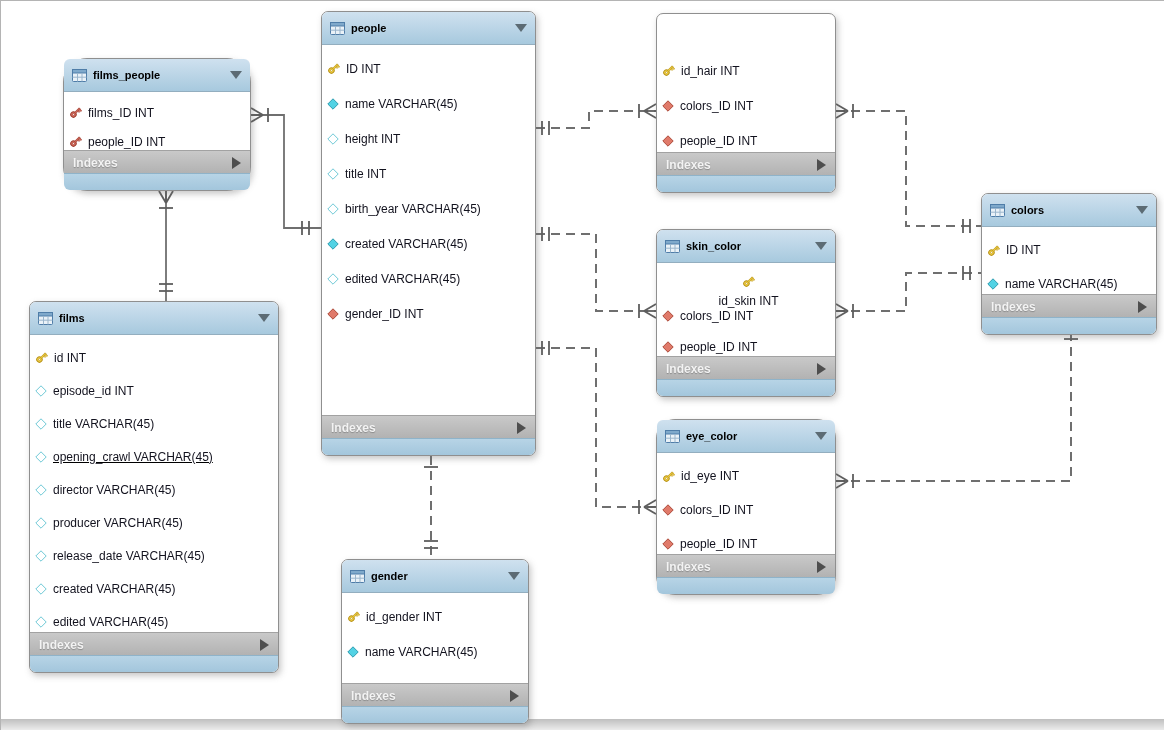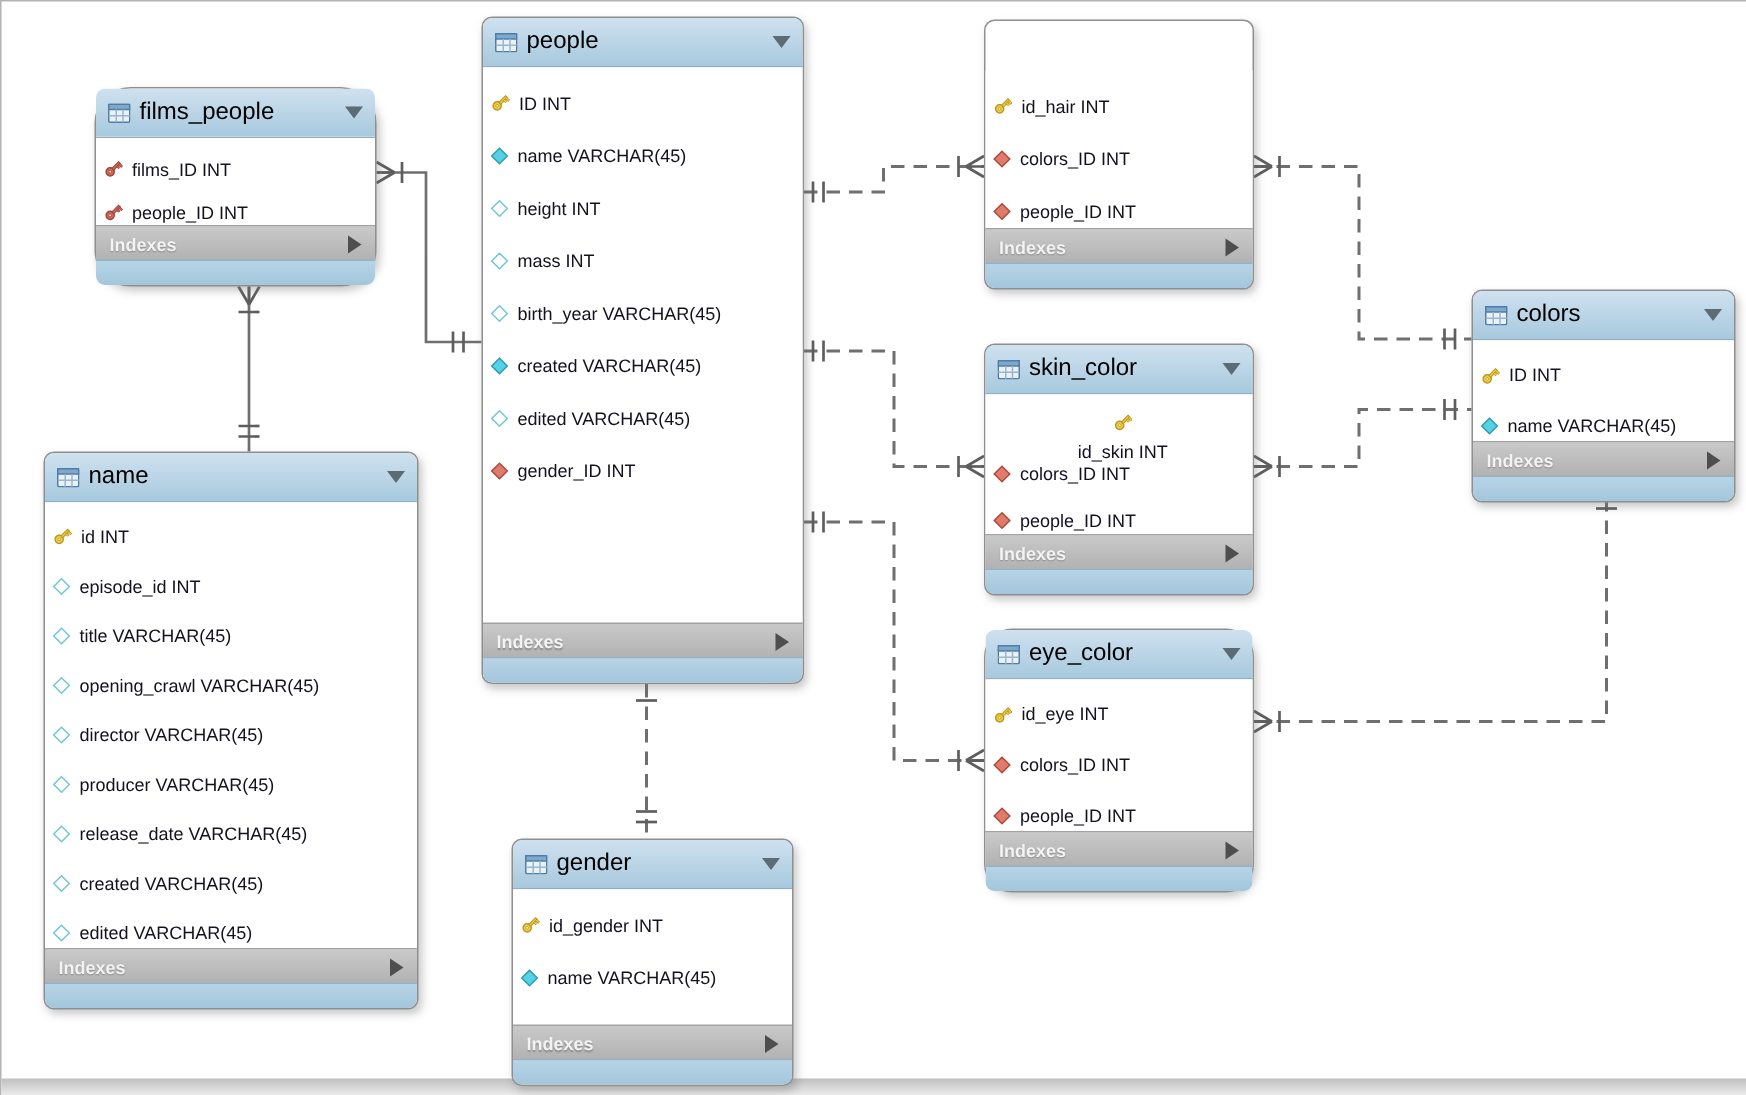--- a/index.html
+++ b/index.html
@@ -15,21 +15,21 @@
   #connector-layer{position:absolute;left:0;top:0;z-index:1;}
   .table{
     position:absolute;z-index:2;border:1px solid #8f8f8f;border-radius:7px;
     box-shadow:2px 3px 6px rgba(110,110,110,.38);background:#fff;box-sizing:border-box;
   }
   .t-header{
     position:absolute;left:0;right:0;top:0;height:33px;display:flex;align-items:center;
     gap:6px;padding:0 8px;box-sizing:border-box;border-radius:6px 6px 0 0;
     background:linear-gradient(#cfe1ef,#a7c9de);border-bottom:1px solid #93aebf;
   }
-  .t-title{font-size:16px;font-weight:normal;color:#000;flex:1 1 auto;white-space:nowrap;}
+  .t-title{font-size:11px;font-weight:bold;color:#000;flex:1 1 auto;white-space:nowrap;}
   .t-collapse{
     width:0;height:0;border-left:6px solid transparent;border-right:6px solid transparent;
     border-top:8px solid #5c6b74;flex:0 0 auto;
   }
   .t-body{position:absolute;left:0;right:0;top:33px;bottom:40px;background:#fff;overflow:hidden;}
   .t-row{display:flex;align-items:center;gap:6px;padding:12px 0 0 5px;box-sizing:border-box;}
   .c-text{font-size:12px;color:#12121e;white-space:nowrap;}
   .t-indexes{
     position:absolute;left:0;right:0;bottom:16px;height:24px;display:flex;align-items:center;
     padding:0 9px;box-sizing:border-box;
@@ -228,21 +228,21 @@
               </svg>
             </span>
             <span class="c-text">height INT</span>
           </div>
           <div class="t-row" style="height: 35px;">
             <span class="c-icon">
               <svg width="12" height="12" viewBox="0 0 12 12">
                 <path d="M6 0.8 L11.2 6 L6 11.2 L0.8 6 Z" fill="#ffffff" stroke="#6fc9d6" stroke-width="1"></path>
               </svg>
             </span>
-            <span class="c-text">mass INT</span>
+            <span class="c-text">title INT</span>
           </div>
           <div class="t-row" style="height: 35px;">
             <span class="c-icon">
               <svg width="12" height="12" viewBox="0 0 12 12">
                 <path d="M6 0.8 L11.2 6 L6 11.2 L0.8 6 Z" fill="#ffffff" stroke="#6fc9d6" stroke-width="1"></path>
               </svg>
             </span>
             <span class="c-text">birth_year VARCHAR(45)</span>
           </div>
           <div class="t-row" style="height: 35px;">
@@ -467,21 +467,21 @@
         <div class="t-header">
           <span class="c-icon">
             <svg width="15" height="13" viewBox="0 0 15 13">
               <rect x="0.5" y="0.5" width="14" height="12" rx="1" fill="#eaf2f8" stroke="#4f7da8"></rect>
               <rect x="0.5" y="0.5" width="14" height="3.5" fill="#7fa9cb" stroke="#4f7da8"></rect>
               <line x1="5.5" y1="4" x2="5.5" y2="12.5" stroke="#9ab6cc"></line>
               <line x1="10" y1="4" x2="10" y2="12.5" stroke="#9ab6cc"></line>
               <line x1="0.5" y1="8.2" x2="14.5" y2="8.2" stroke="#9ab6cc"></line>
             </svg>
           </span>
-          <span class="t-title">name</span>
+          <span class="t-title">films</span>
           <span class="t-collapse"></span>
         </div>
         <div class="t-body">
           <div class="t-row" style="height: 33px;">
             <span class="c-icon">
               <svg width="13" height="13" viewBox="0 0 13 13">
                 <g transform="rotate(-45 6.5 6.5)">
                   <circle cx="3.6" cy="6.5" r="2.7" fill="#f2cf3d" stroke="#b8941f"></circle>
                   <circle cx="3.6" cy="6.5" r="0.9" fill="#fff" stroke="#b8941f" stroke-width="0.6"></circle>
                   <rect x="6" y="5.7" width="6.3" height="1.7" fill="#f2cf3d" stroke="#b8941f" stroke-width="0.7"></rect>
@@ -501,21 +501,21 @@
             <span class="c-text">episode_id INT</span>
           </div>
           <div class="t-row" style="height: 33px;">
             <span class="c-icon">
               <svg width="12" height="12" viewBox="0 0 12 12">
                 <path d="M6 0.8 L11.2 6 L6 11.2 L0.8 6 Z" fill="#ffffff" stroke="#6fc9d6" stroke-width="1"></path>
               </svg>
             </span>
             <span class="c-text">title VARCHAR(45)</span>
           </div>
-          <div class="t-row" style="height: 33px;">
+          <div class="t-row" style="height: 33px; text-decoration: underline;">
             <span class="c-icon">
               <svg width="12" height="12" viewBox="0 0 12 12">
                 <path d="M6 0.8 L11.2 6 L6 11.2 L0.8 6 Z" fill="#ffffff" stroke="#6fc9d6" stroke-width="1"></path>
               </svg>
             </span>
             <span class="c-text">opening_crawl VARCHAR(45)</span>
           </div>
           <div class="t-row" style="height: 33px;">
             <span class="c-icon">
               <svg width="12" height="12" viewBox="0 0 12 12">

